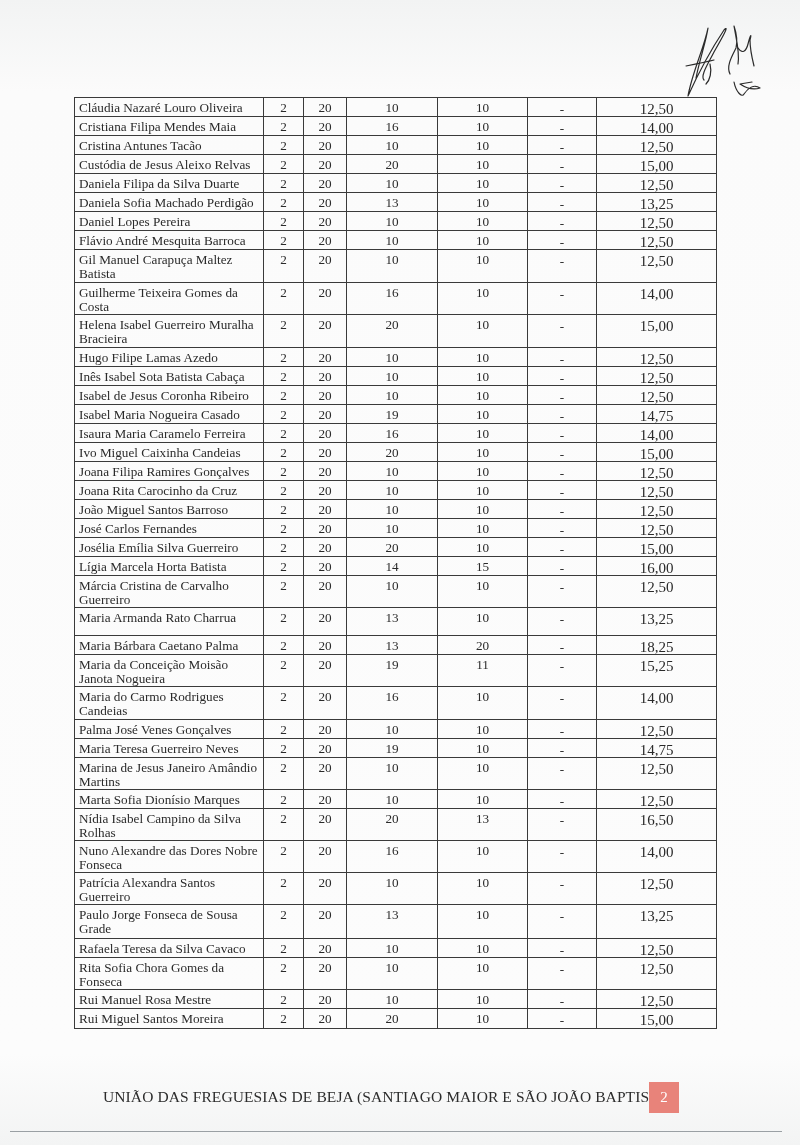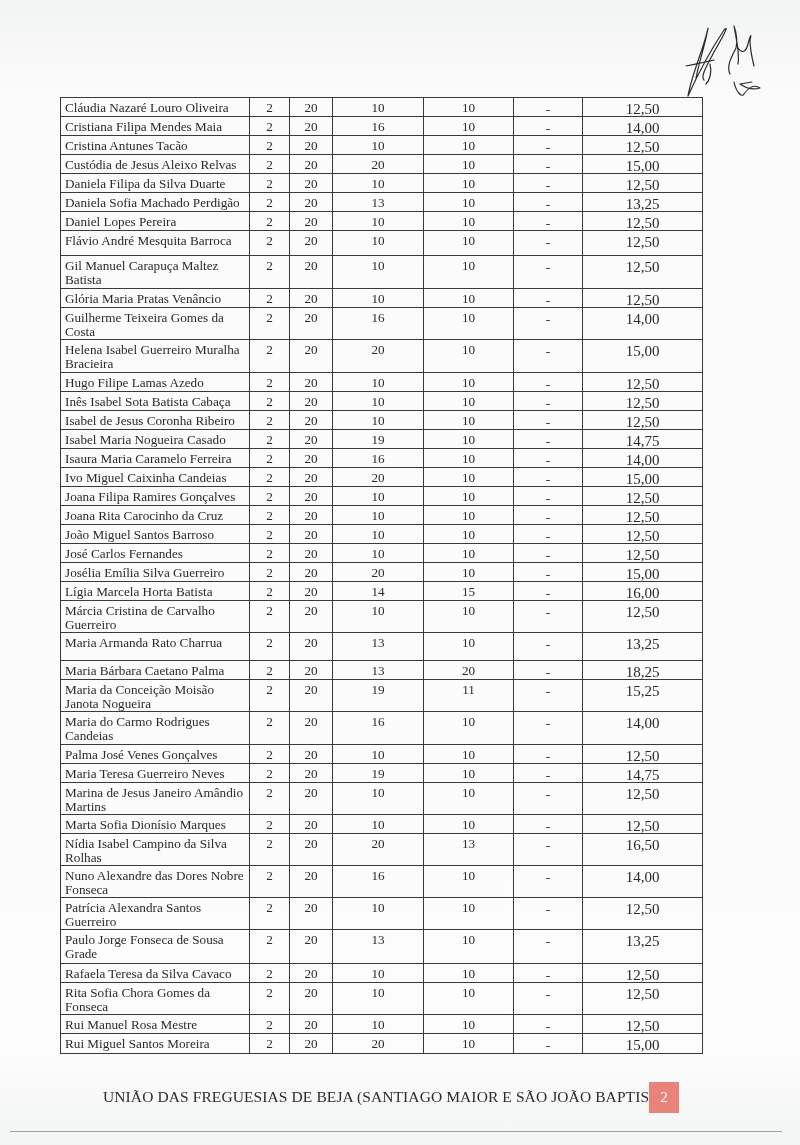--- a/index.html
+++ b/index.html
@@ -14,21 +14,21 @@
     background: linear-gradient(180deg, #f2f3f3 0%, #fbfbfb 8%, #fcfcfc 92%, #f3f4f4 100%);
   }
   .page-edge {
     position: absolute; left: 10px; right: 18px; top: 1131px; height: 1px;
     background: #9aa0a4;
   }
   .signature {
     position: absolute; left: 670px; top: 18px; width: 110px; height: 80px;
   }
   table.grades {
-    position: absolute; left: 60px; top: 97px;
+    position: absolute; left: 74px; top: 97px;
     border-collapse: collapse;
     table-layout: fixed;
     width: 642px;
     font-size: 13.2px;
     line-height: 14px;
   }
   table.grades td {
     border: 1px solid #3a3a3a;
     padding: 0 3px;
     vertical-align: top;
@@ -130,47 +130,38 @@
         </tr>
         <tr style="height: 19px; margin-top: 20px;">
           <td class="name">Daniel Lopes Pereira</td>
           <td class="num">2</td>
           <td class="num">20</td>
           <td class="num">10</td>
           <td class="num">10</td>
           <td class="dash">-</td>
           <td class="final">12,50</td>
         </tr>
-        <tr style="height: 25px; padding-left: 20px;">
+        <tr style="height: 19px; padding-left: 20px;">
           <td class="name">Flávio André Mesquita Barroca</td>
           <td class="num">2</td>
           <td class="num">20</td>
           <td class="num">10</td>
           <td class="num">10</td>
           <td class="dash">-</td>
           <td class="final">12,50</td>
         </tr>
         <tr style="height: 33px;">
           <td class="name">Gil Manuel Carapuça Maltez Batista</td>
           <td class="num">2</td>
           <td class="num">20</td>
           <td class="num">10</td>
           <td class="num">10</td>
           <td class="dash">-</td>
           <td class="final">12,50</td>
         </tr>
-        <tr style="height: 19px;">
-          <td class="name">Glória Maria Pratas Venâncio</td>
-          <td class="num">2</td>
-          <td class="num">20</td>
-          <td class="num">10</td>
-          <td class="num">10</td>
-          <td class="dash">-</td>
-          <td class="final">12,50</td>
-        </tr>
         <tr style="height: 31px;">
           <td class="name">Guilherme Teixeira Gomes da Costa</td>
           <td class="num">2</td>
           <td class="num">20</td>
           <td class="num">16</td>
           <td class="num">10</td>
           <td class="dash">-</td>
           <td class="final">14,00</td>
         </tr>
         <tr style="height: 33px;">

